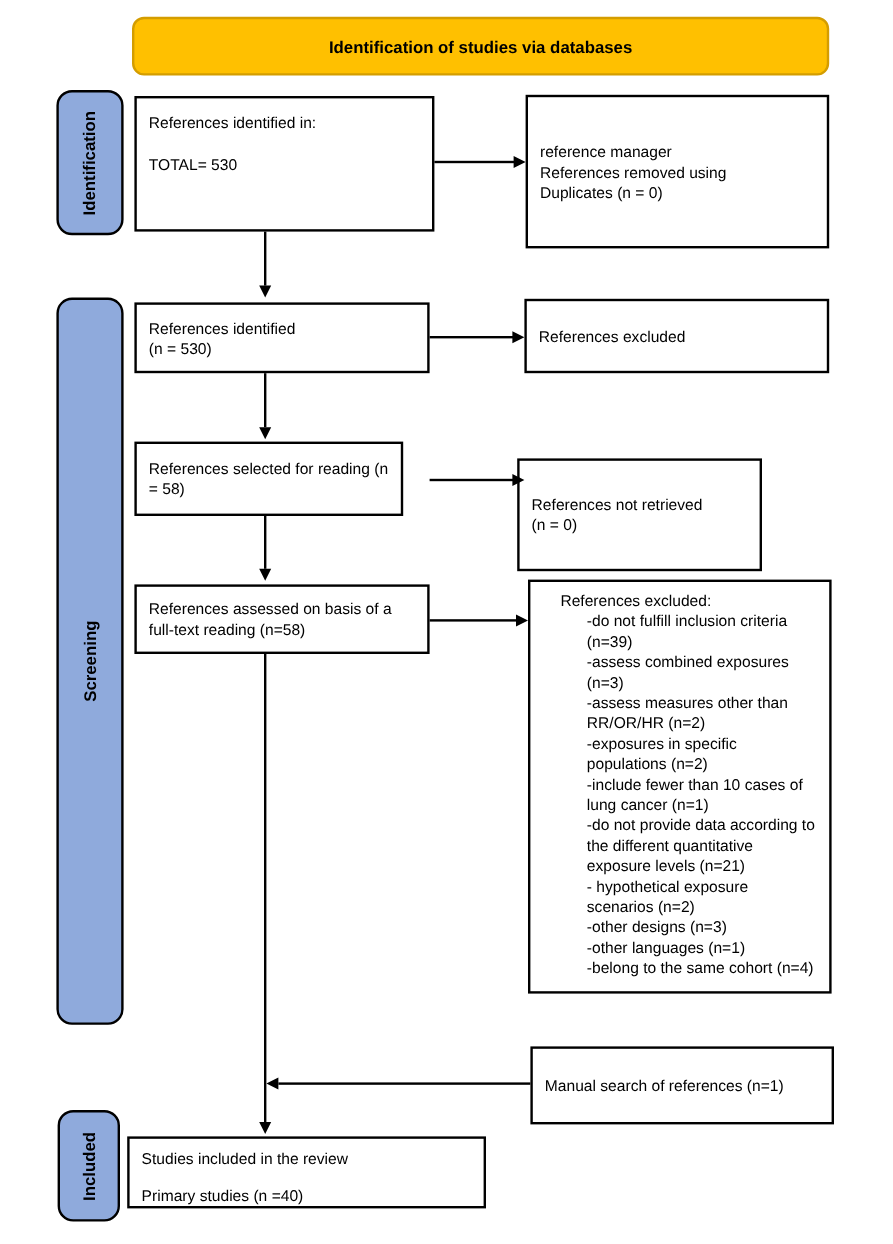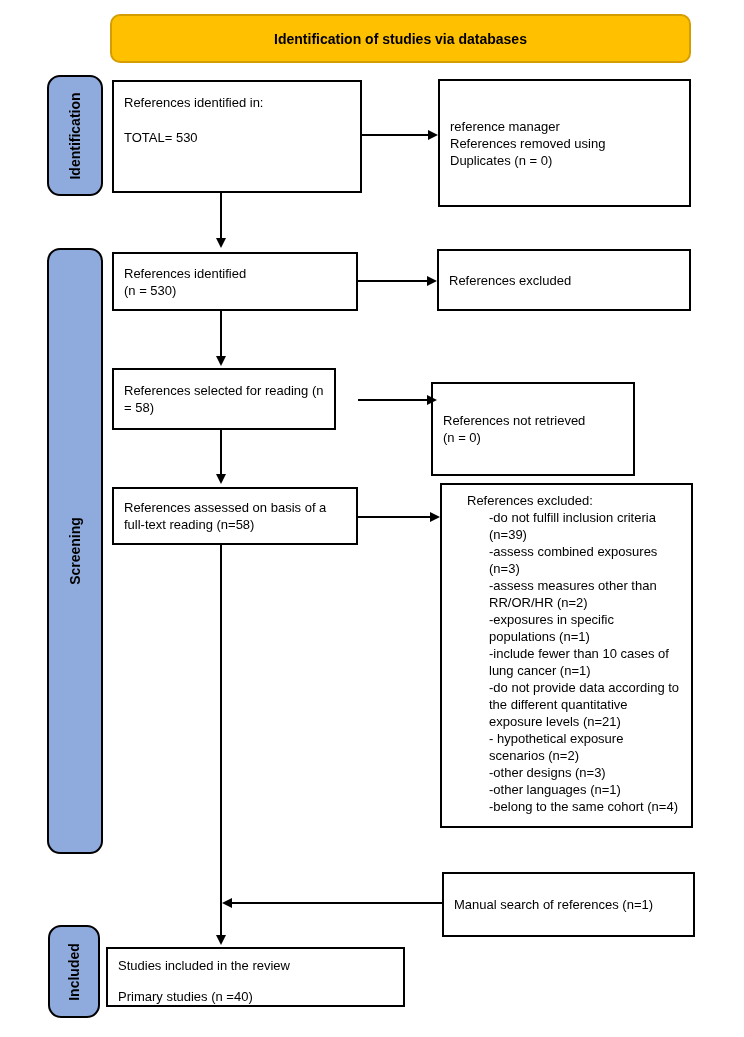--- a/index.html
+++ b/index.html
@@ -103,21 +103,21 @@
 
   <div class="box vcenter" style="left:112px;top:487px;width:246px;height:58px;">
     <div>References assessed on basis of a</div>
     <div>full-text reading (n=58)</div>
   </div>
   <div class="box" style="left:440px;top:483px;width:253px;height:345px;padding-top:7px;padding-left:25px;">
     <div>References excluded:</div>
     <div class="reason">-do not fulfill inclusion criteria (n=39)</div>
     <div class="reason">-assess combined exposures (n=3)</div>
     <div class="reason">-assess measures other than RR/OR/HR (n=2)</div>
-    <div class="reason">-exposures in specific populations (n=1)</div>
+    <div class="reason">-exposures in specific populations (n=2)</div>
     <div class="reason">-include fewer than 10 cases of lung cancer (n=1)</div>
     <div class="reason">-do not provide data according to the different quantitative exposure levels (n=21)</div>
     <div class="reason">- hypothetical exposure scenarios (n=2)</div>
     <div class="reason">-other designs (n=3)</div>
     <div class="reason">-other languages (n=1)</div>
     <div class="reason">-belong to the same cohort (n=4)</div>
   </div>
 
   <div class="box vcenter" style="left:442px;top:872px;width:253px;height:65px;">
     <div>Manual search of references (n=1)</div>

